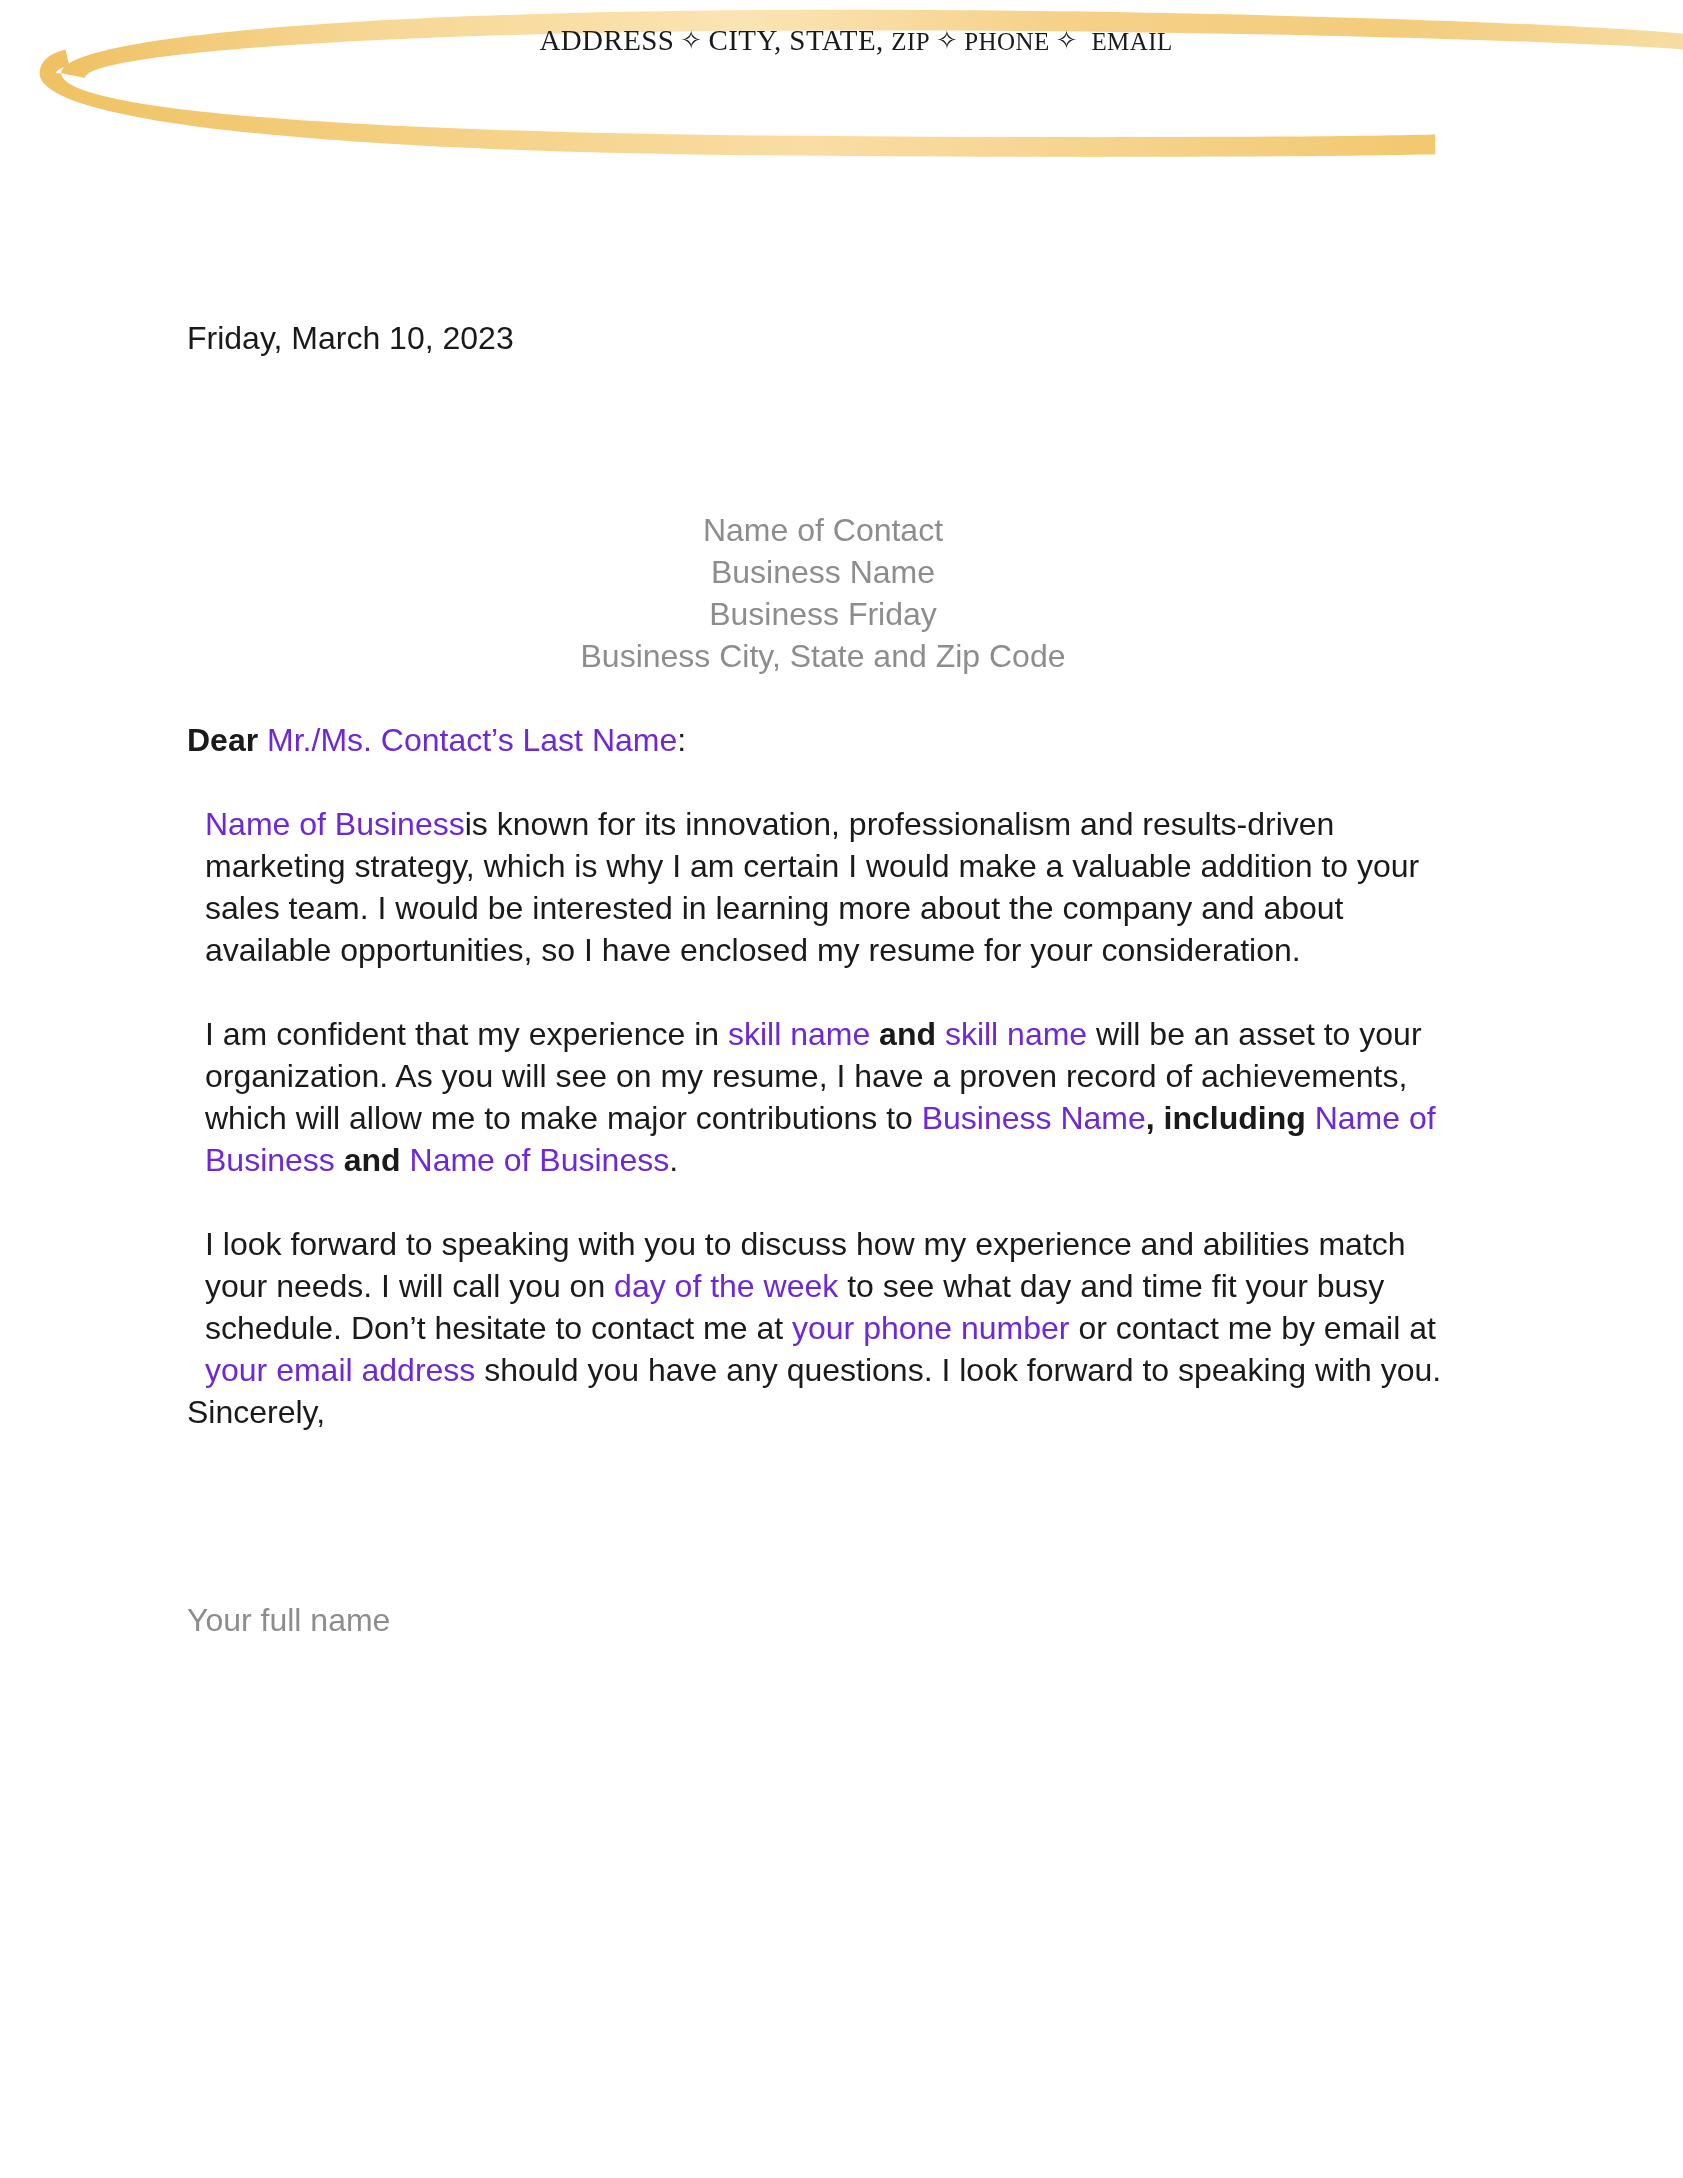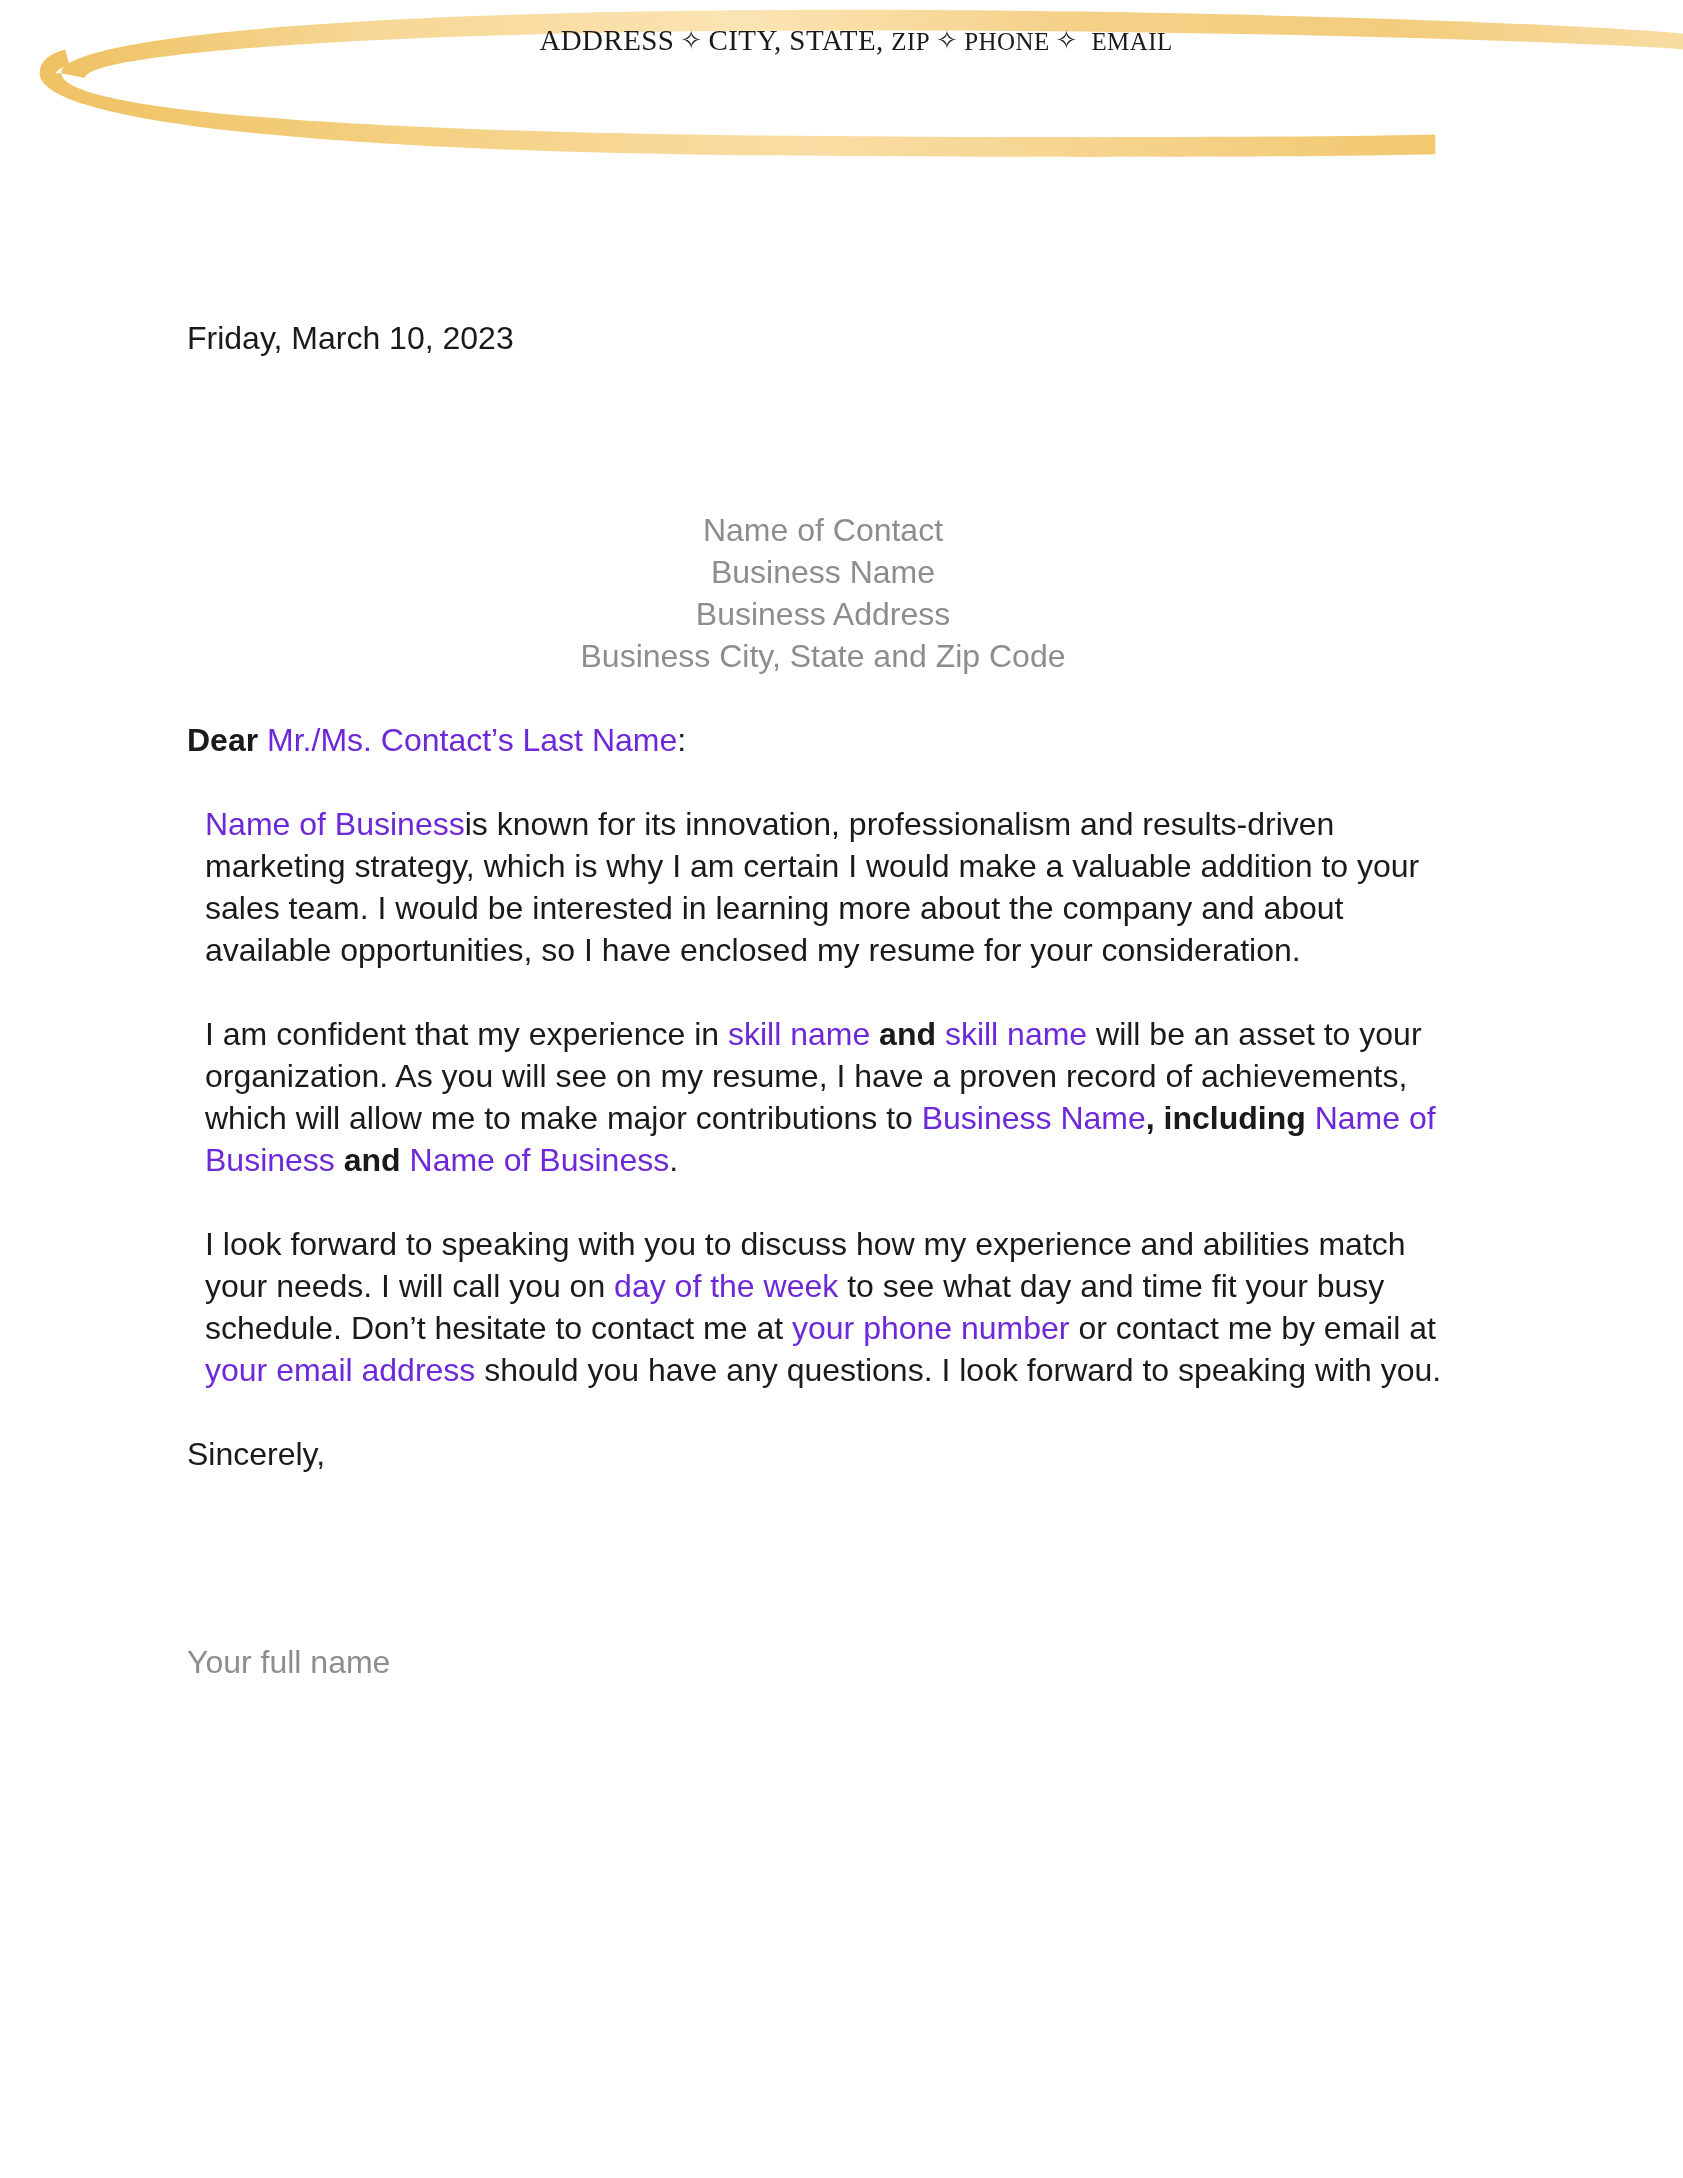--- a/index.html
+++ b/index.html
@@ -115,21 +115,20 @@
     text-align: left;
   }
   .ph {
     color: #6d28d9;
   }
   .b {
     font-weight: bold;
   }
 
   .closing {
-    margin-top: 42px;
   }
   .signature {
     margin-top: 166px;
     color: #8d8d8d;
   }
 </style>
 </head>
 <body>
 
 <div class="page">
@@ -186,21 +185,21 @@
     </div>
   </div>
 
   <div class="letter">
 
     <div class="date">Friday, March 10, 2023</div>
 
     <div class="recipient">
       <div>Name of Contact</div>
       <div>Business Name</div>
-      <div>Business Address</div>
+      <div>Business Friday</div>
       <div>Business City, State and Zip Code</div>
     </div>
 
     <div class="salutation">
       <span class="strong">Dear</span>
       <span class="ph">Mr./Ms. Contact’s Last Name</span><span>:</span>
     </div>
 
     <p class="para"><span class="ph">Name of Business</span><span>is known for its innovation, professionalism and results-driven marketing strategy, which is why I am certain I would make a valuable addition to your sales team. I would be interested in learning more about the company and about available opportunities, so I have enclosed my resume for your consideration.</span></p>
 

